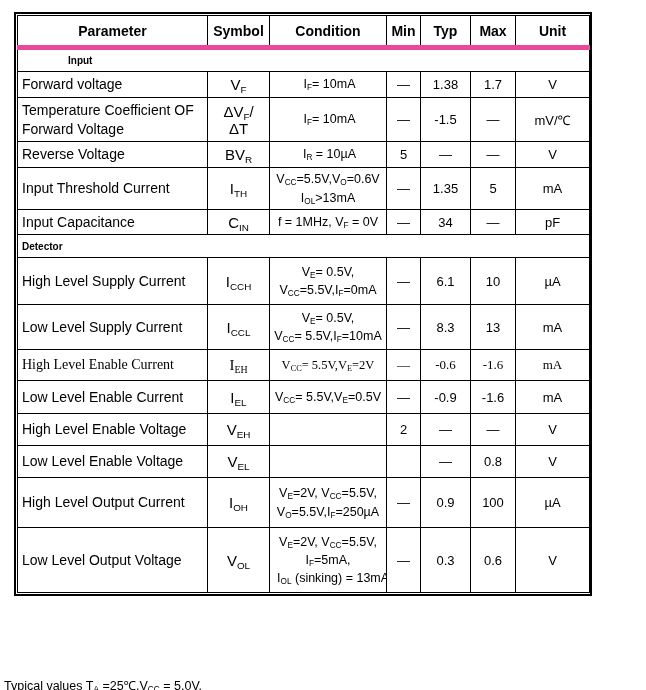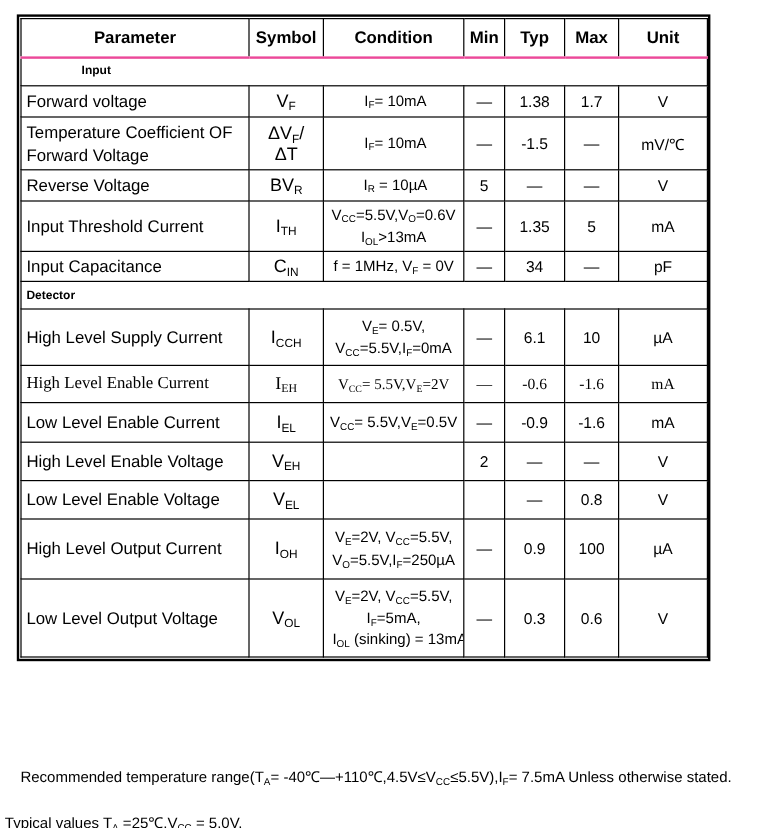--- a/index.html
+++ b/index.html
@@ -34,21 +34,21 @@
   table.spec th, table.spec td {
     border: 1px solid #000;
     padding: 2px 4px;
     vertical-align: middle;
     box-sizing: border-box;
     overflow: hidden;
   }
   table.spec thead th {
     font-size: 14px;
     font-weight: bold;
-    border-bottom: 2px solid #ec4899;
+    border-bottom: 5px solid #ec4899;
     height: 32px;
   }
   td.section-cell {
     font-weight: bold;
     font-size: 10px;
     text-align: left;
     padding-left: 5px;
   }
   td.section-cell.indented { padding-left: 50px; }
   td.param-cell {
@@ -186,20 +186,32 @@
             <td class="symbol-cell">I<sub>CCH</sub></td>
             <td class="cond-cell">
               <div class="cond-line">V<sub>E</sub>= 0.5V,</div>
               <div class="cond-line">V<sub>CC</sub>=5.5V,I<sub>F</sub>=0mA</div>
             </td>
             <td class="val-cell">—</td>
             <td class="val-cell">6.1</td>
             <td class="val-cell">10</td>
             <td class="unit-cell">µA</td>
           </tr>
+          <tr style="height: 45px;">
+            <td class="param-cell">Low Level Supply Current</td>
+            <td class="symbol-cell">I<sub>CCL</sub></td>
+            <td class="cond-cell">
+              <div class="cond-line">V<sub>E</sub>= 0.5V,</div>
+              <div class="cond-line">V<sub>CC</sub>= 5.5V,I<sub>F</sub>=10mA</div>
+            </td>
+            <td class="val-cell">—</td>
+            <td class="val-cell">8.3</td>
+            <td class="val-cell">13</td>
+            <td class="unit-cell">mA</td>
+          </tr>
           <tr style="height: 31px; font-family: Liberation Serif, serif;">
             <td class="param-cell">High Level Enable Current</td>
             <td class="symbol-cell">I<sub>EH</sub></td>
             <td class="cond-cell">
               <div class="cond-line">V<sub>CC</sub>= 5.5V,V<sub>E</sub>=2V</div>
             </td>
             <td class="val-cell">—</td>
             <td class="val-cell">-0.6</td>
             <td class="val-cell">-1.6</td>
             <td class="unit-cell">mA</td>
@@ -255,16 +267,15 @@
             </td>
             <td class="val-cell">—</td>
             <td class="val-cell">0.3</td>
             <td class="val-cell">0.6</td>
             <td class="unit-cell">V</td>
           </tr>
         </tbody>
     </table>
   </div>
 
-  <p class="note note-1">Recommended temperature range(T<sub>A</sub>= -40℃—+110℃,4.5V≤V<sub>CC</sub>≤5.5V),I<sub>F</sub>= 7.5mA Unless otherwise stated.</p>
   <p class="note note-2">Typical values T<sub>A</sub> =25℃,V<sub>CC</sub> = 5.0V.</p>
 
 </div>
 
 </body></html>

